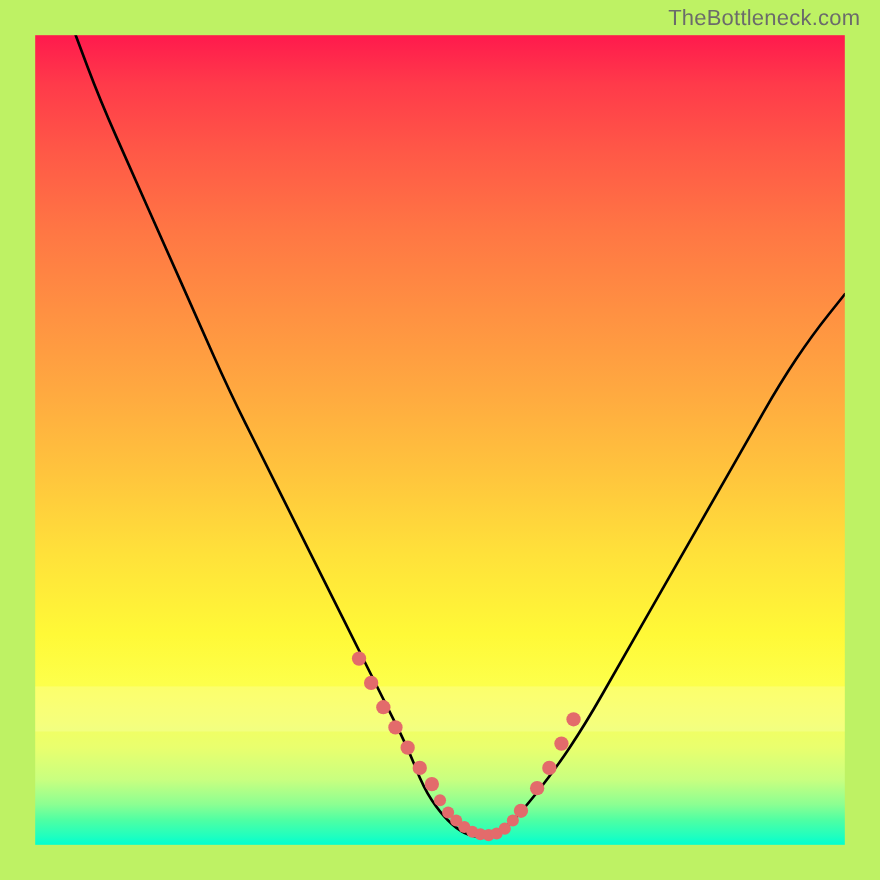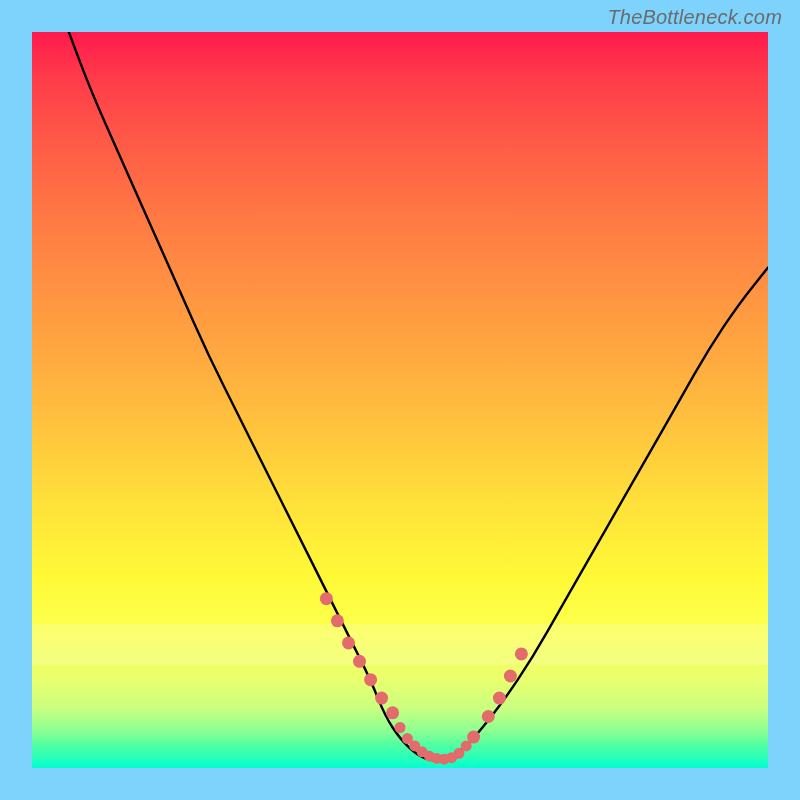--- a/index.html
+++ b/index.html
@@ -9,22 +9,21 @@
     height: 800px;
     overflow: hidden;
     background: #000;
     font-family: Arial, Helvetica, sans-serif;
   }
   .frame {
     position: absolute;
     top: 0; left: 0;
     width: 800px;
     height: 800px;
-    background: #7dd3fc;
-    font-style: italic;
+    background: #bef264;
   }
   .plot {
     position: absolute;
     top: 32px;
     left: 32px;
     width: 736px;
     height: 736px;
     
     background: linear-gradient(
       to bottom,

